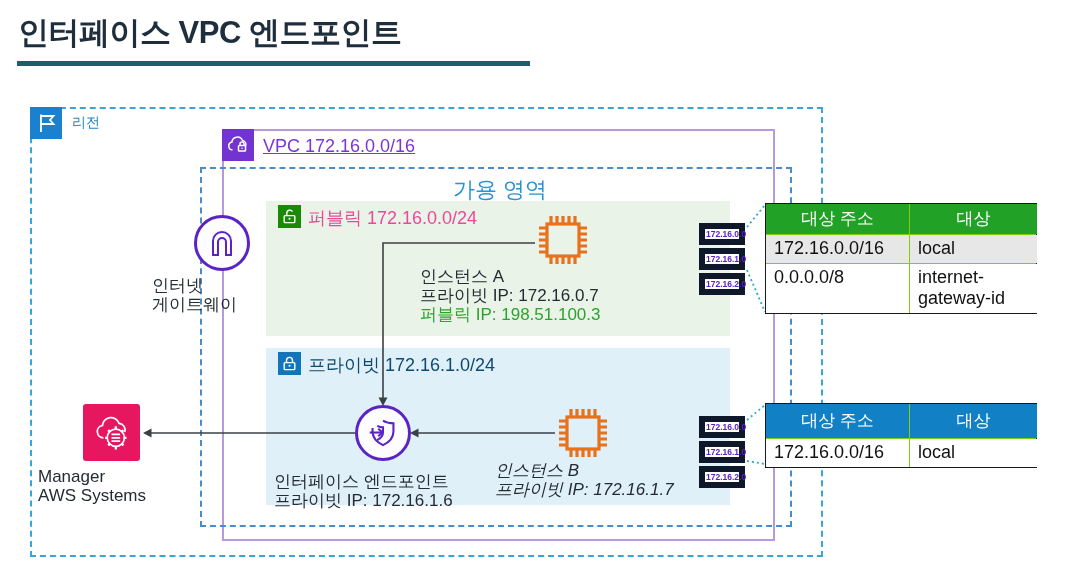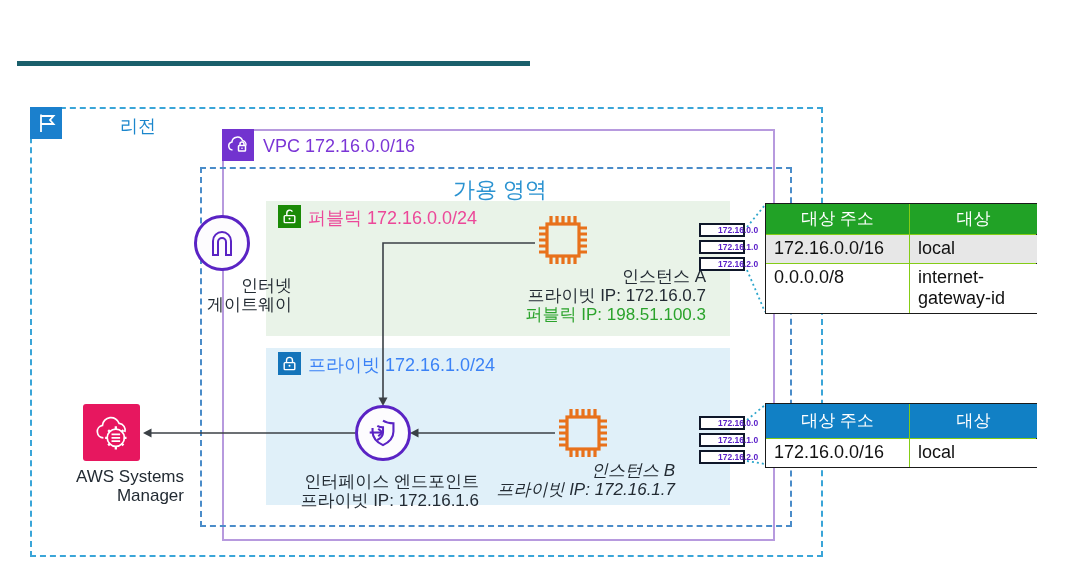--- a/index.html
+++ b/index.html
@@ -15,73 +15,74 @@
   .region-box { position:absolute; left:30px; top:107px; width:793px; height:450px; border:2px dashed #3aa5d8; }
   .vpc-box    { position:absolute; left:222px; top:129px; width:553px; height:412px; border:2px solid #b79ade; }
   .az-box     { position:absolute; left:200px; top:167px; width:592px; height:360px; border:2px dashed #4a8cc9; }
   .subnet-public  { position:absolute; left:266px; top:201px; width:464px; height:135px; background:#e9f3e8; }
   .subnet-private { position:absolute; left:266px; top:348px; width:464px; height:157px; background:#e0f0f9; }
 
   
   .corner-icon { position:absolute; width:32px; height:32px; display:flex; align-items:center; justify-content:center; }
   .flag-bg { left:30px; top:107px; background:#1b80cd; }
   .vpc-bg  { left:222px; top:129px; background:#7233cf; }
-  .region-label { position:absolute; left:72px; top:114px; font-size:18px; color:#1b86cc;margin-left:48px; }
-  .vpc-label    { position:absolute; left:263px; top:136px; font-size:18px; color:#7b35d6; }
+  .region-label { position:absolute; left:72px; top:114px; font-size:14px; color:#1b86cc; }
+  .vpc-label    { position:absolute; left:263px; top:136px; font-size:18px; color:#7b35d6;text-decoration:underline; }
   .az-label     { position:absolute; left:420px; top:175px; width:160px; text-align:center; font-size:22px; color:#2b93d1; }
 
   .subnet-icon { position:absolute; width:23px; height:23px; display:flex; align-items:center; justify-content:center; }
   .pub-icon-bg  { left:278px; top:205px; background:#1a8a06; }
   .priv-icon-bg { left:278px; top:352px; background:#1474ba; }
   .pub-label  { position:absolute; left:308px; top:206px; font-size:18px; color:#ec4899; }
-  .priv-label { position:absolute; left:308px; top:353px; font-size:18px; color:#3b82f6; }
+  .priv-label { position:absolute; left:308px; top:353px; font-size:18px; color:#0c4a6e; }
 
   
   .chip { position:absolute; width:56px; height:56px; }
   .chip-a { left:535px; top:212px; }
   .chip-b { left:555px; top:405px; }
   .circle-node { position:absolute; width:56px; height:56px; border-radius:50%; border:3px solid #5a23c4; background:#fdfcfe; display:flex; align-items:center; justify-content:center; }
   .igw-node { left:194px; top:215px; }
   .vpce-node { left:355px; top:405px; }
   .asm-node { position:absolute; left:83px; top:404px; width:57px; height:57px; background:#e7175f; border-radius:3px; display:flex; align-items:center; justify-content:center; }
 
   
-  .cap { position:absolute; text-align:right; font-size:17px; color:#232b33; line-height:19px; }
+  .cap { position:absolute; text-align:left; font-size:17px; color:#232b33; line-height:19px; }
   .cap .green { color:#2ba32c; }
   .cap-a { left:420px; top:267px; width:286px; }
   .cap-igw { left:152px; top:276px; width:140px; }
   .cap-vpce { left:274px; top:461px; width:205px;margin-top:11px; }
   .cap-b { left:495px; top:461px; width:180px;font-style:italic; }
   .cap-asm { left:38px; top:467px; width:146px; font-size:17px; }
 
   
   .tagstack { position:absolute; left:699px; width:48px; }
   .tags-public { top:223px; }
   .tags-private { top:416px; }
-  .tag { display:block; width:46px; margin-bottom:3px; border:2px solid #0f172a; background:#fff; color:#5b21c9; font-size:8.5px; font-weight:bold; text-align:center; line-height:10px; padding:0 17px; }
+  .tag { display:block; width:46px; margin-bottom:3px; border:6px solid #0f172a; background:#fff; color:#5b21c9; font-size:8.5px; font-weight:bold; text-align:center; line-height:10px; padding:0 1px; }
 
   
   .rt { position:absolute; left:765px; width:272px; background:#84cc16; border:1px solid #1a1a1a; display:grid; grid-template-columns:143px 127px; gap:1px; }
   .rt-top { top:203px; }
   .rt-bottom { top:403px; }
   .rt div { background:#fff; }
   .rt .hdr { color:#ffffff; font-size:17px; text-align:center; padding:3px 0 4px; }
   .rt-top .hdr { background:#21a226; }
   .rt-bottom .hdr { background:#1180c5; padding:5px 0 6px; }
   .rt .cell { font-size:18px; color:#111; padding:3px 6px 4px 8px; background:#fff; }
   .rt .gray { background:#e7e7e7; }
 
   svg { display:block; }
   .connectors { position:absolute; left:0; top:0; pointer-events:none; }
 </style>
 </head>
 <body>
 
 <div class="canvas">
 
+  <div class="page-title">인터페이스 VPC 엔드포인트</div>
   <div class="title-rule"></div>
 
   <div class="region-box"></div>
   <div class="vpc-box"></div>
   <div class="az-box"></div>
 
   <div class="subnet-public"></div>
   <div class="subnet-private"></div>
 
   <svg class="connectors" width="1076" height="588">
@@ -193,22 +194,22 @@
 
   <div class="asm-node">
     <svg width="42" height="42" viewBox="0 0 44 44" fill="none" stroke="#fff" stroke-width="1.8">
       <path d="M13 27 a6.5 6.5 0 0 1 -1 -12.9 A9 9 0 0 1 29.5 12 a7 7 0 0 1 6 9"></path>
       <circle cx="26" cy="27" r="9"></circle>
       <path d="M26 14.8 v3 M26 36.2 v3 M14.8 27 h3 M34.2 27 h3 M18 19 l2.1 2.1 M34 35 l-2.1 -2.1 M18 35 l2.1 -2.1 M34 19 l-2.1 2.1" stroke-width="2.4"></path>
       <path d="M21.5 23.5 h9 M21.5 27 h9 M21.5 30.5 h9"></path>
     </svg>
   </div>
   <div class="cap cap-asm">
+    <div>Manager</div>
     <div>AWS Systems</div>
-    <div>Manager</div>
   </div>
 
   <div class="tagstack tags-public">
     <span class="tag">172.16.0.0</span>
     <span class="tag">172.16.1.0</span>
     <span class="tag">172.16.2.0</span>
   </div>
   <div class="tagstack tags-private">
     <span class="tag">172.16.0.0</span>
     <span class="tag">172.16.1.0</span>

